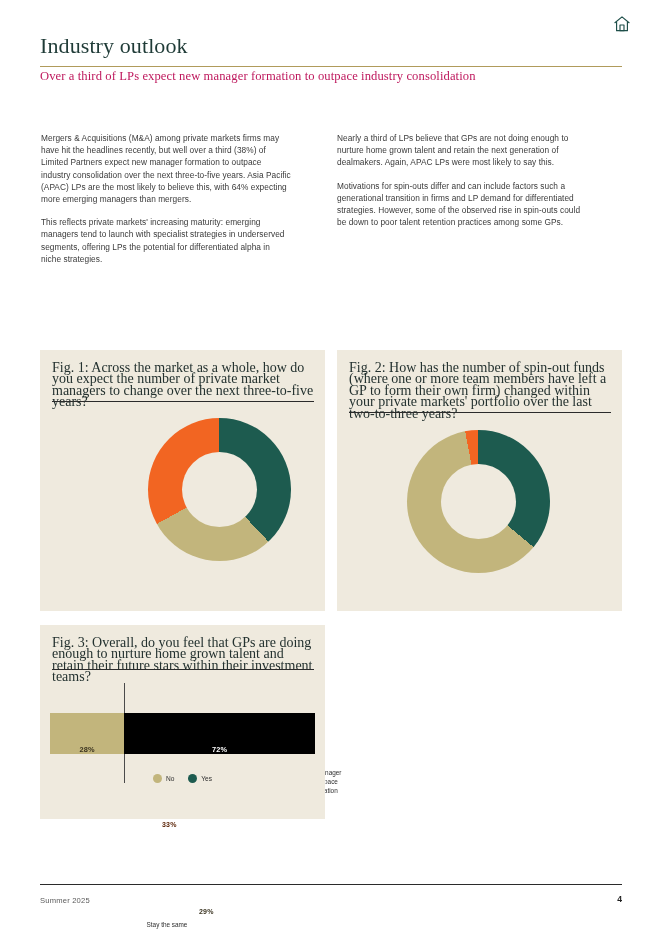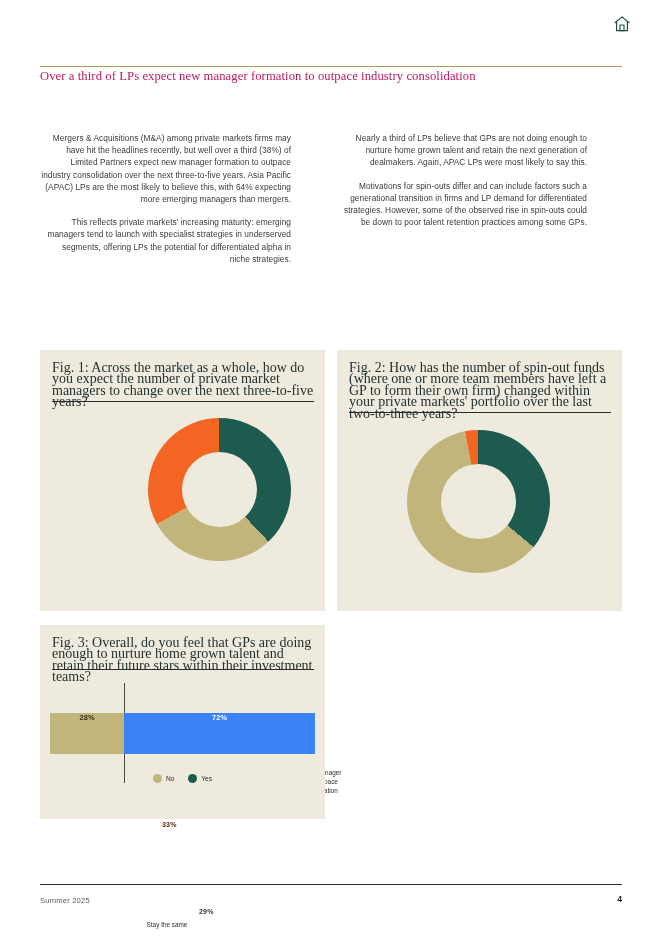--- a/index.html
+++ b/index.html
@@ -65,21 +65,21 @@
     position: absolute;
     top: 132px;
     width: 250px;
     font-size: 8.3px;
     line-height: 12.2px;
     color: #3a3a3a;
     letter-spacing: .05px;
   }
   .col.left  { left: 41px; }
   .col.right { left: 337px; }
-  .col p { margin: 0 0 11px 0; text-align: right; }
+  .col p { margin: 0 0 11px 0; }
 
   
   .card {
     position: absolute;
     background: #efeade;
   }
   #fig1 { left: 40px;  top: 350px; width: 285px; height: 261px; }
   #fig2 { left: 337px; top: 350px; width: 285px; height: 261px; }
   #fig3 { left: 40px;  top: 625px; width: 285px; height: 194px; }
 
@@ -133,21 +133,21 @@
     position: absolute;
     left: 10px;
     top: 88px;
     height: 41px;
     width: 265px;
     display: flex;
   }
   .bar-seg {
     height: 100%;
     display: flex;
-    align-items: flex-start;
+    align-items: flex-end;
     justify-content: center;
     font-size: 7.4px;
     font-weight: bold;
     letter-spacing: .2px;
   }
   .axis-line {
     position: absolute;
     left: 84px;
     top: 58px;
     width: 1px;
@@ -200,20 +200,21 @@
 <div class="page">
 
   <div class="home-icon-wrap">
     <svg viewBox="0 0 24 24" width="20" height="20" fill="none" stroke="#1f4f4a" stroke-width="1.4" stroke-linecap="round" stroke-linejoin="round">
       <path d="M3.5 10.5 12 3.5l8.5 7"></path>
       <path d="M5.5 9.8V20h13V9.8"></path>
       <rect x="9.6" y="13.2" width="4.8" height="6.8"></rect>
     </svg>
   </div>
 
+  <div class="page-title">Industry outlook</div>
   <div class="title-rule"></div>
   <div class="subtitle">Over a third of LPs expect new manager formation to outpace industry consolidation</div>
 
   <div class="col left">
     <p>Mergers &amp; Acquisitions (M&amp;A) among private markets firms may have hit the headlines recently, but well over a third (38%) of Limited Partners expect new manager formation to outpace industry consolidation over the next three-to-five years. Asia Pacific (APAC) LPs are the most likely to believe this, with 64% expecting more emerging managers than mergers.</p>
     <p>This reflects private markets' increasing maturity: emerging managers tend to launch with specialist strategies in underserved segments, offering LPs the potential for differentiated alpha in niche strategies.</p>
   </div>
   <div class="col right">
     <p>Nearly a third of LPs believe that GPs are not doing enough to nurture home grown talent and retain the next generation of dealmakers. Again, APAC LPs were most likely to say this.</p>
     <p>Motivations for spin-outs differ and can include factors such a generational transition in firms and LP demand for differentiated strategies. However, some of the observed rise in spin-outs could be down to poor talent retention practices among some GPs.</p>
@@ -249,21 +250,21 @@
   <div class="card" id="fig3">
     <div class="fig-title">Fig. 3: Overall, do you feel that GPs are doing enough to nurture home grown talent and retain their future stars within their investment teams?</div>
     <div class="fig-rule"></div>
 
     <div class="axis-line"></div>
 
     <div class="bar-row">
       <div class="bar-seg" id="seg-no" style="width: 28%; background: rgb(194, 181, 124); color: rgb(58, 51, 32);">
         <span>28%</span>
       </div>
-      <div class="bar-seg" id="seg-yes" style="width: 72%; background: #3b82f6; color: rgb(255, 255, 255);">
+      <div class="bar-seg" id="seg-yes" style="width: 72%; background: #000000; color: rgb(255, 255, 255);">
         <span>72%</span>
       </div>
     </div>
 
     <div class="legend">
       <div class="legend-item">
         <span class="legend-dot" id="dot-no" style="background: rgb(194, 181, 124);"></span>
         <span class="legend-text">No</span>
       </div>
       <div class="legend-item">

